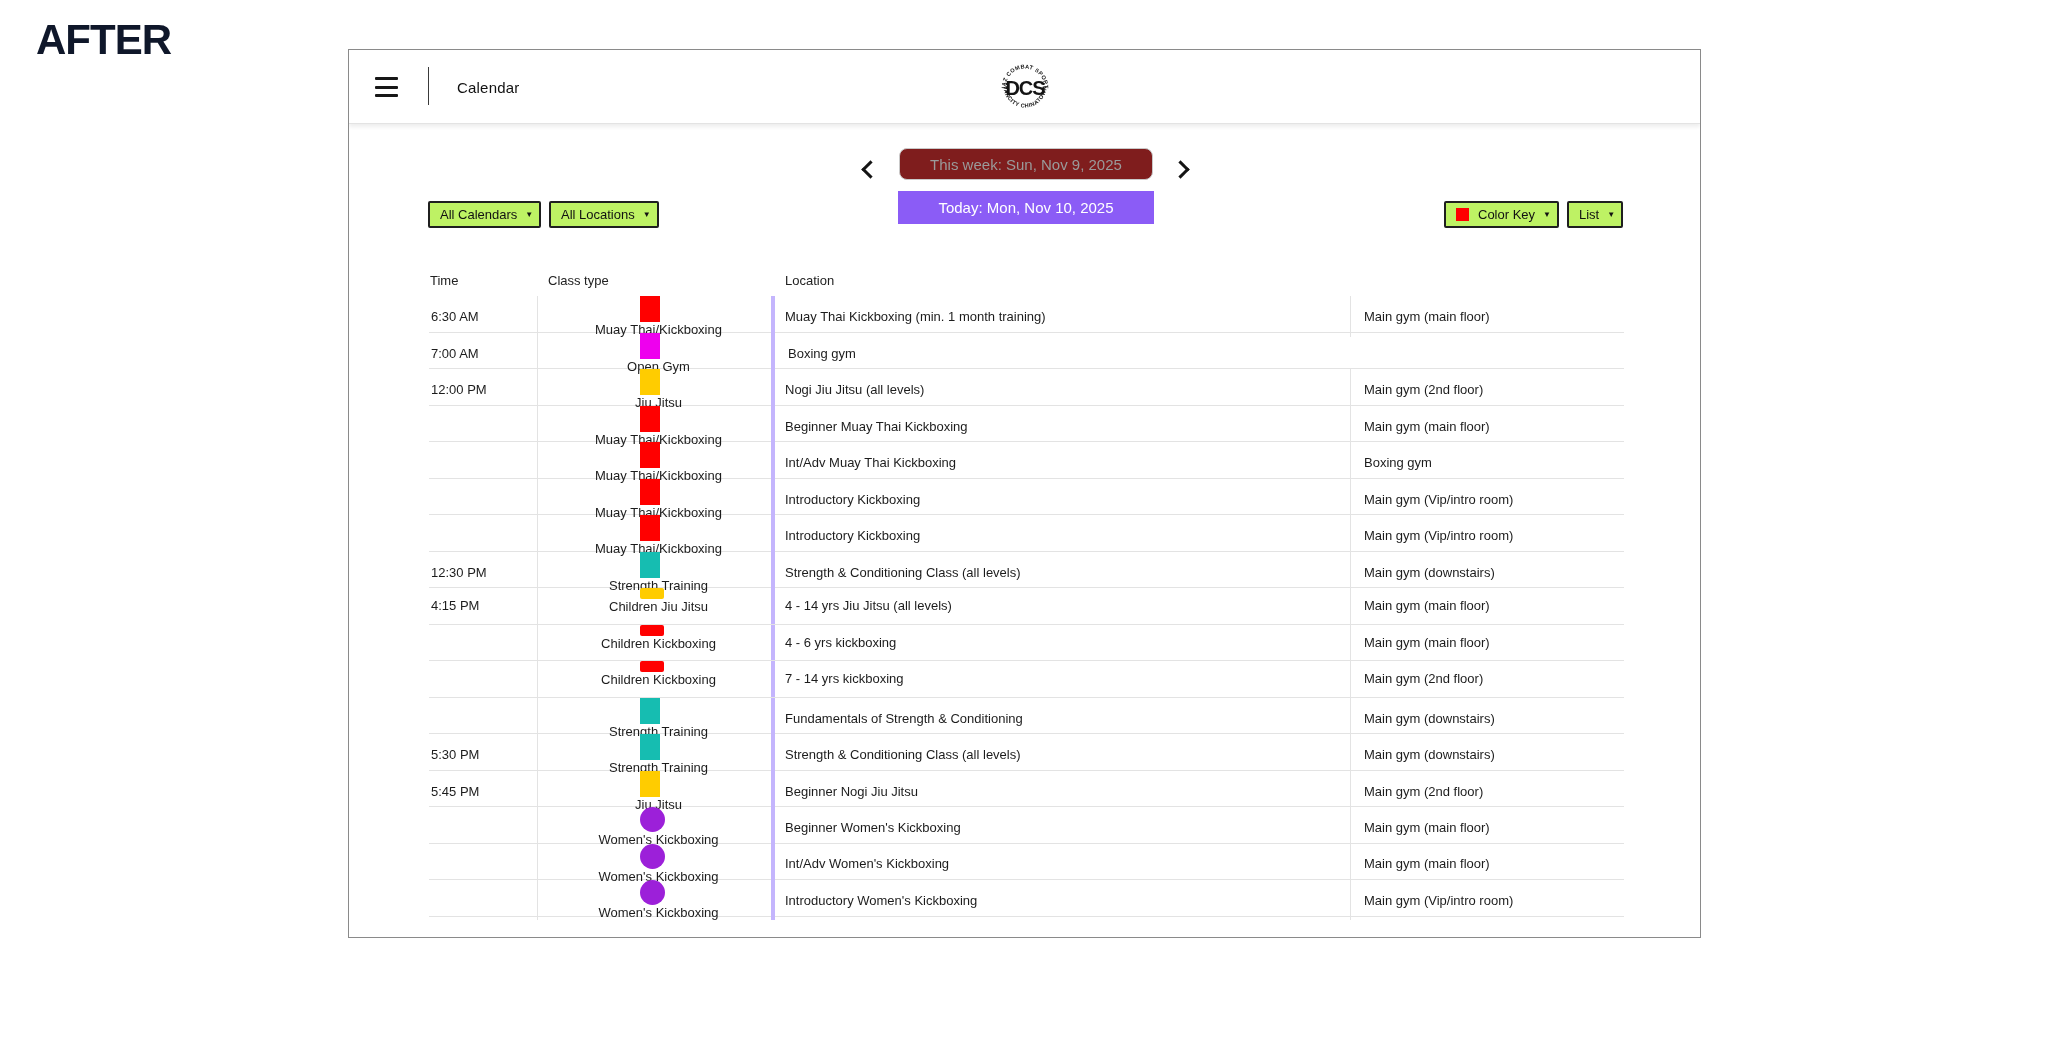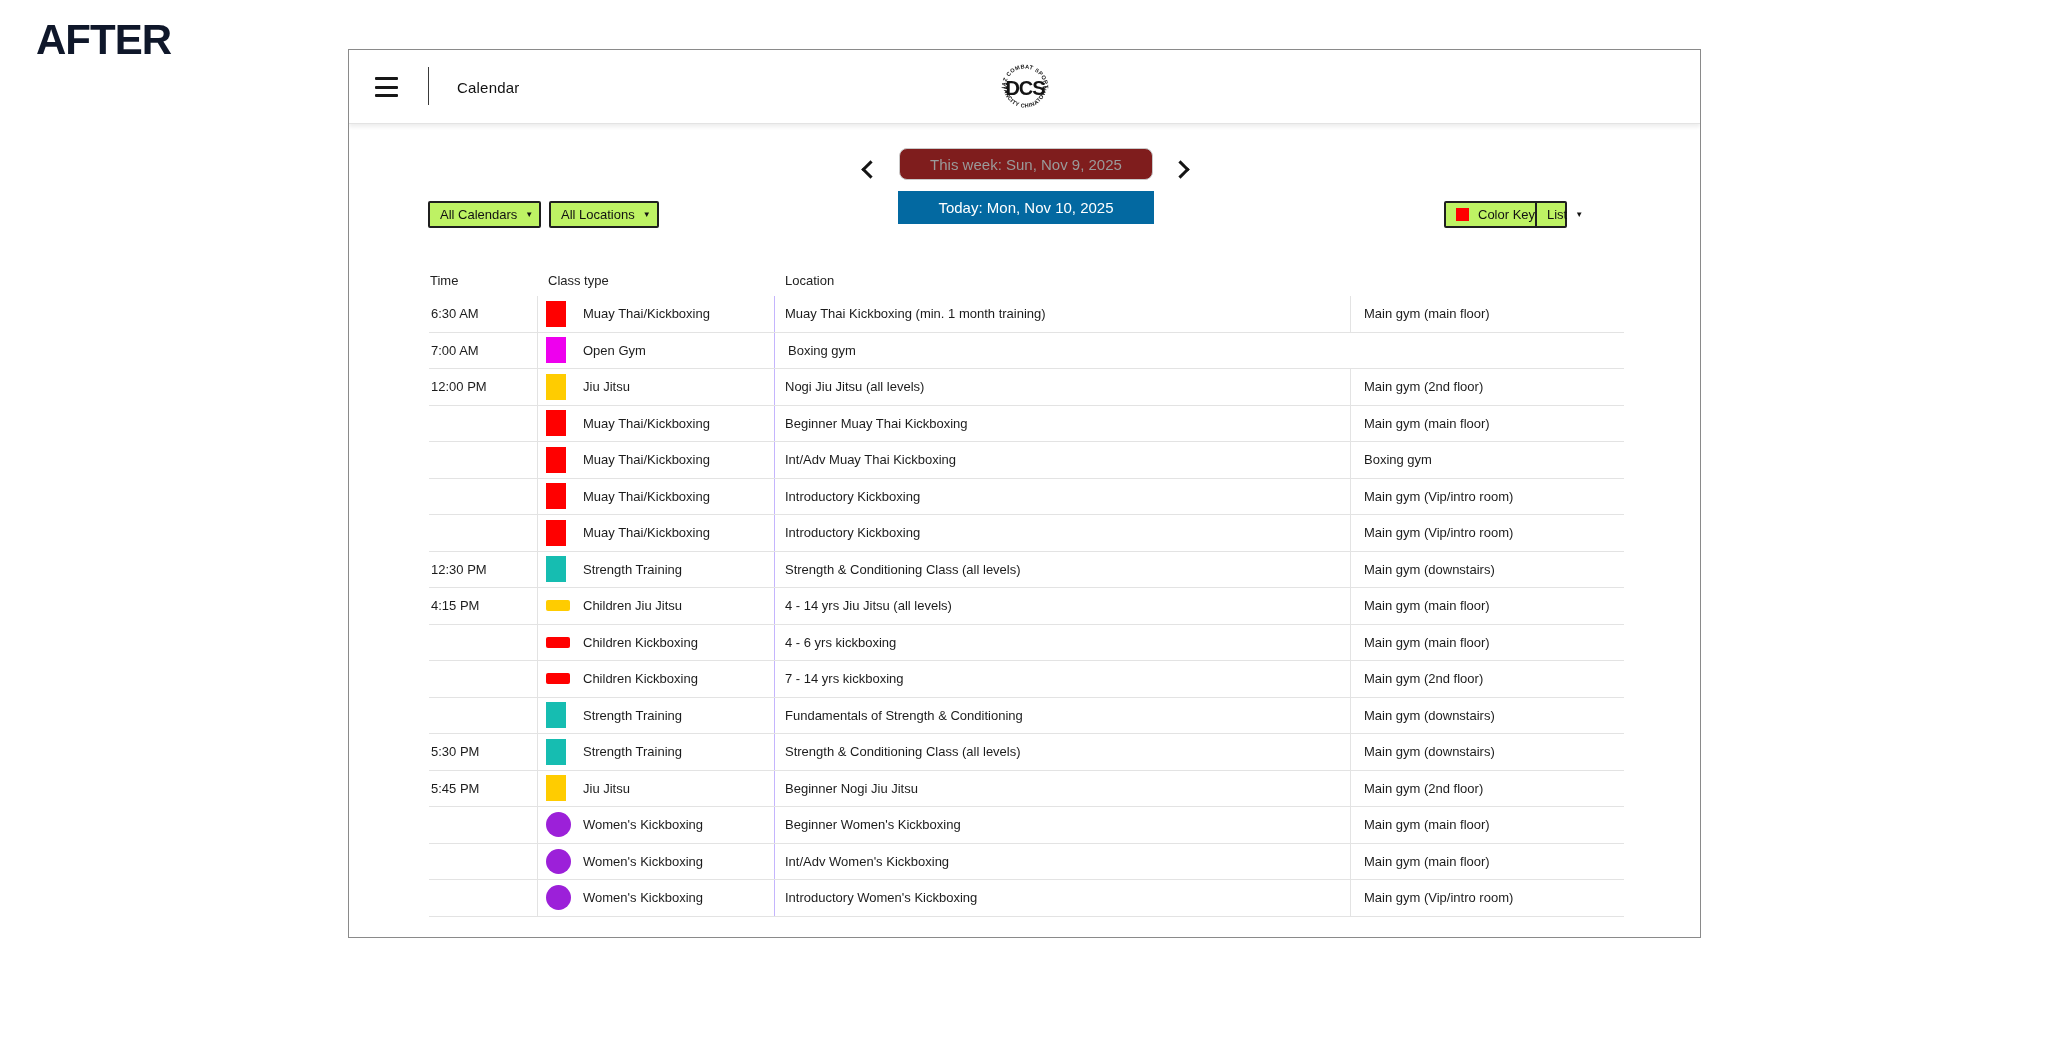--- a/index.html
+++ b/index.html
@@ -18,43 +18,43 @@
   .logo-wrap { position:absolute; left:648px; top:9px; width:56px; height:56px; }
 
   
   .chev { width:13px; height:13px; border-right:3px solid #141414; border-bottom:3px solid #141414; display:inline-block; }
   .chev.left  { transform:rotate(135deg); }
   .chev.right { transform:rotate(-45deg); }
   .nav-btn { position:absolute; top:106px; width:26px; height:26px; display:flex; align-items:center; justify-content:center; background:transparent; border:none; cursor:pointer; }
   .nav-prev { left:508px; }
   .nav-next { left:818px; }
   .week-box { position:absolute; left:550px; top:98px; width:254px; height:32px; border:1px solid #c9c9c9; border-radius:8px; background:#7f1d1d; color:#9a9a9a; font-size:15px; display:flex; align-items:center; justify-content:center; }
-  .today-box { position:absolute; left:549px; top:141px; width:256px; height:33px; background:#0369a1; color:#ffffff; font-size:15px; display:flex; align-items:center; justify-content:center; cursor:pointer; }
+  .today-box { position:absolute; left:549px; top:141px; width:256px; height:33px; background:#8b5cf6; color:#ffffff; font-size:15px; display:flex; align-items:center; justify-content:center; cursor:pointer; }
 
   
   .pill { position:absolute; top:151px; height:27px; border:2px solid #1f1f1f; border-radius:2px; background:#bef264; font-size:13px; color:#111; display:flex; align-items:center; padding:0 10px; cursor:pointer; white-space:nowrap; }
   .caret { font-size:8px; margin-left:8px; color:#111; }
   .btn-calendars { left:79px;  width:113px; }
   .btn-locations { left:200px; width:110px; }
   .btn-colorkey  { left:1095px; width:115px; }
-  .btn-list      { left:1186px; width:32px; }
+  .btn-list      { left:1218px; width:56px; }
   .key-swatch { width:13px; height:13px; margin-right:9px; flex:0 0 auto; }
 
   
   .table { position:absolute; left:80px; top:214px; width:1195px; }
   .thead { display:grid; grid-template-columns:109px 237px 576px 273px; height:32px; align-items:center; font-size:13px; color:#222; }
   .thead .th { padding-left:10px; }
   .thead .th:first-child { padding-left:1px; }
   .dayband { height:36px; background:#ebebeb; border-bottom:1px solid #dddddd; display:flex; align-items:center; padding-left:15px; font-size:13px; font-weight:700; color:#161616; }
   .dayband .chev-down { width:9px; height:9px; border-right:2.5px solid #141414; border-bottom:2.5px solid #141414; transform:rotate(45deg); margin-left:16px; margin-top:-5px; cursor:pointer; }
   .rows { }
   .row { display:grid; grid-template-columns:109px 237px 576px 273px; height:36.5px; border-bottom:1px solid #e3e3e3; font-size:13px; color:#1c1c1c; }
   .cell { display:flex; align-items:center; }
   .cell.time { padding-left:2px; border-right:1px solid #e3e3e3; }
-  .cell.type { border-right:1px solid #c4b5fd; padding-left:8px; }
+  .cell.type { border-right:4px solid #c4b5fd; padding-left:8px;flex-direction:column; }
   .cell.name { border-right:1px solid #e3e3e3; padding-left:10px; }
   .cell.loc  { padding-left:13px; }
   .swatch-holder { width:37px; display:flex; align-items:center; flex:0 0 auto; }
   .swatch.square { width:20px; height:26px; }
   .swatch.bar    { width:24px; height:11px; border-radius:2px; }
   .swatch.circle { width:25px; height:25px; border-radius:50%; }
 </style>
 </head>
 <body>
 

